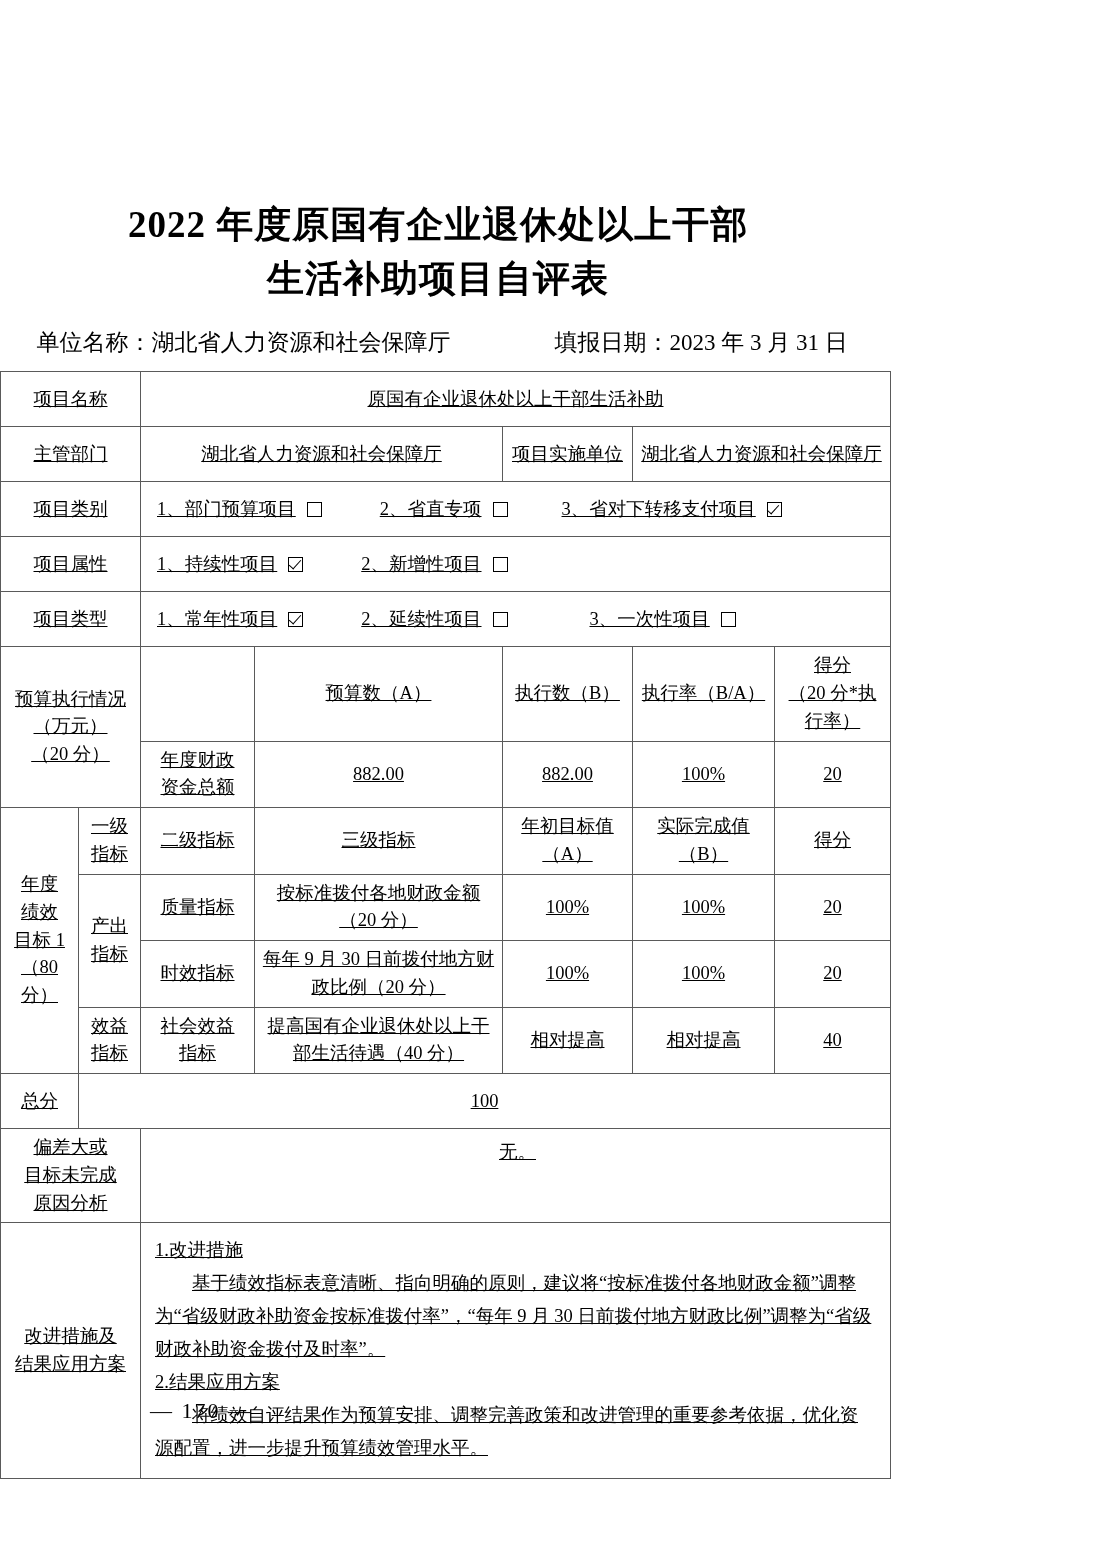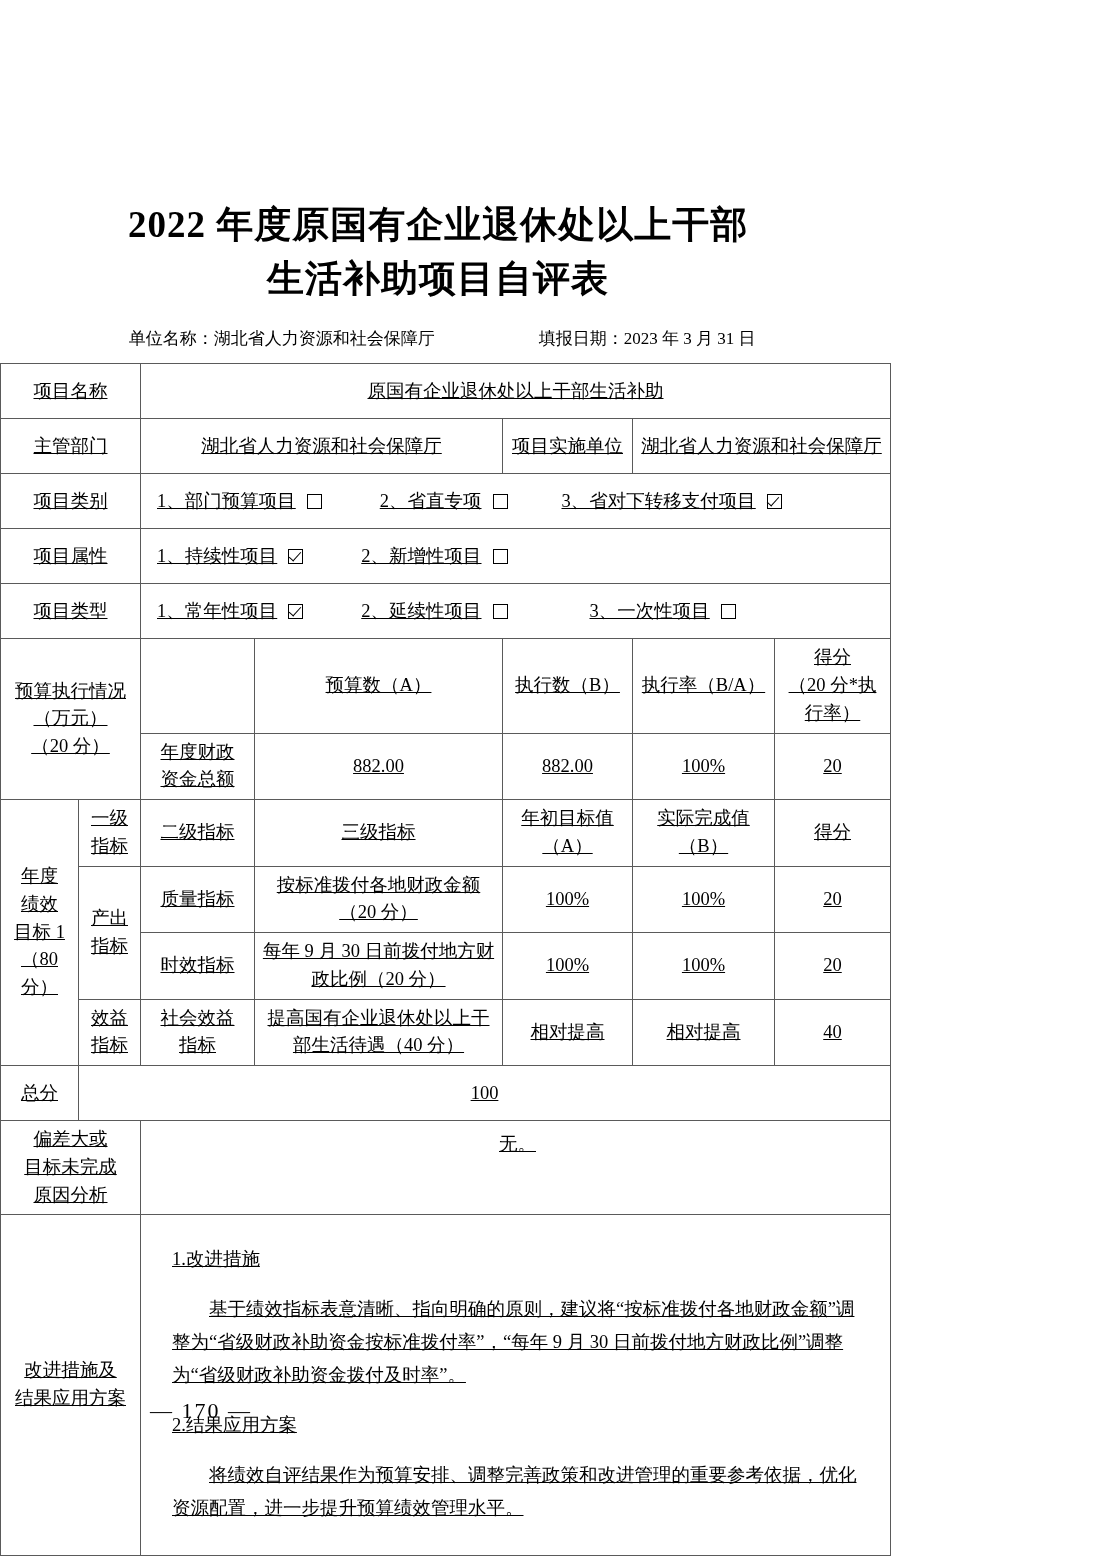--- a/index.html
+++ b/index.html
@@ -33,21 +33,21 @@
     margin: 0;
     padding-top: 198px;
   }
   .title-line { display: block; }
 
   
   .meta-row {
     display: flex;
     justify-content: center;
     align-items: baseline;
-    font-size: 17px;
+    font-size: 23px;
     margin-top: 22px;
     padding-left: 8px;
   }
   .meta-unit { white-space: nowrap; }
   .meta-gap { width: 104px; }
   .meta-date { white-space: nowrap; }
 
   
   table.main {
     border-collapse: collapse;
@@ -112,21 +112,21 @@
     padding-left: 4px;
   }
 
   
   .bodyblock {
     text-align: left;
     line-height: 1.78;
     padding: 6px 8px 8px 8px;
     font-size: 18.5px;
   }
-  .bodyblock p { margin: 17px; }
+  .bodyblock p { margin: 0; }
   .bodyblock p.ind { text-indent: 2em; }
 
   
   .footer {
     position: absolute;
     left: 0;
     top: 1398px;
     width: 1102px;
     font-size: 22px;
     padding-left: 150px;

